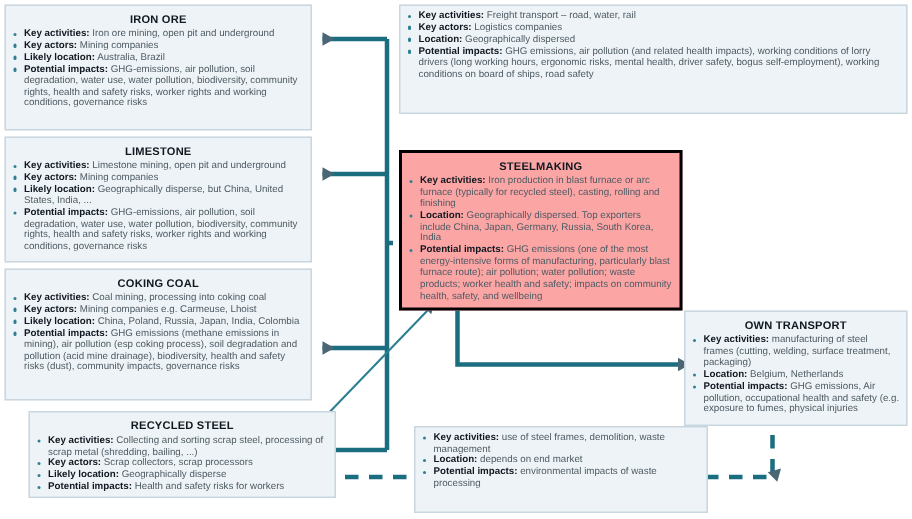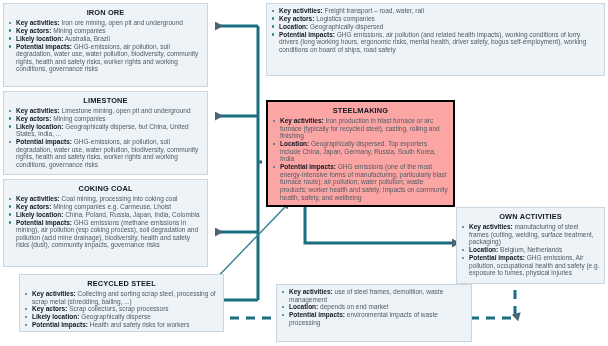--- a/index.html
+++ b/index.html
@@ -155,21 +155,21 @@
   <div class="box accent" style="left:266px;top:100px;width:189px;height:107px;">
     <div class="box-title">STEELMAKING</div>
     <ul class="bullets">
       <li><b>Key activities:</b> <span>Iron production in blast furnace or arc furnace (typically for recycled steel), casting, rolling and finishing</span></li>
       <li><b>Location:</b> <span>Geographically dispersed. Top exporters include China, Japan, Germany, Russia, South Korea, India</span></li>
       <li><b>Potential impacts:</b> <span>GHG emissions (one of the most energy-intensive forms of manufacturing, particularly blast furnace route); air pollution; water pollution; waste products; worker health and safety; impacts on community health, safety, and wellbeing</span></li>
     </ul>
   </div>
 
   <div class="box" style="left:456px;top:207px;width:149px;height:77px;">
-    <div class="box-title">OWN ACTIVITIES</div>
+    <div class="box-title">OWN TRANSPORT</div>
     <ul class="bullets">
       <li><b>Key activities:</b> <span>manufacturing of steel frames (cutting, welding, surface treatment, packaging)</span></li>
       <li><b>Location:</b> <span>Belgium, Netherlands</span></li>
       <li><b>Potential impacts:</b> <span>GHG emissions, Air pollution, occupational health and safety (e.g. exposure to fumes, physical injuries</span></li>
     </ul>
   </div>
 
   <div class="box" style="left:276px;top:284px;width:196px;height:58px;">
     <ul class="bullets">
       <li><b>Key activities:</b> <span>use of steel frames, demolition, waste management</span></li>

